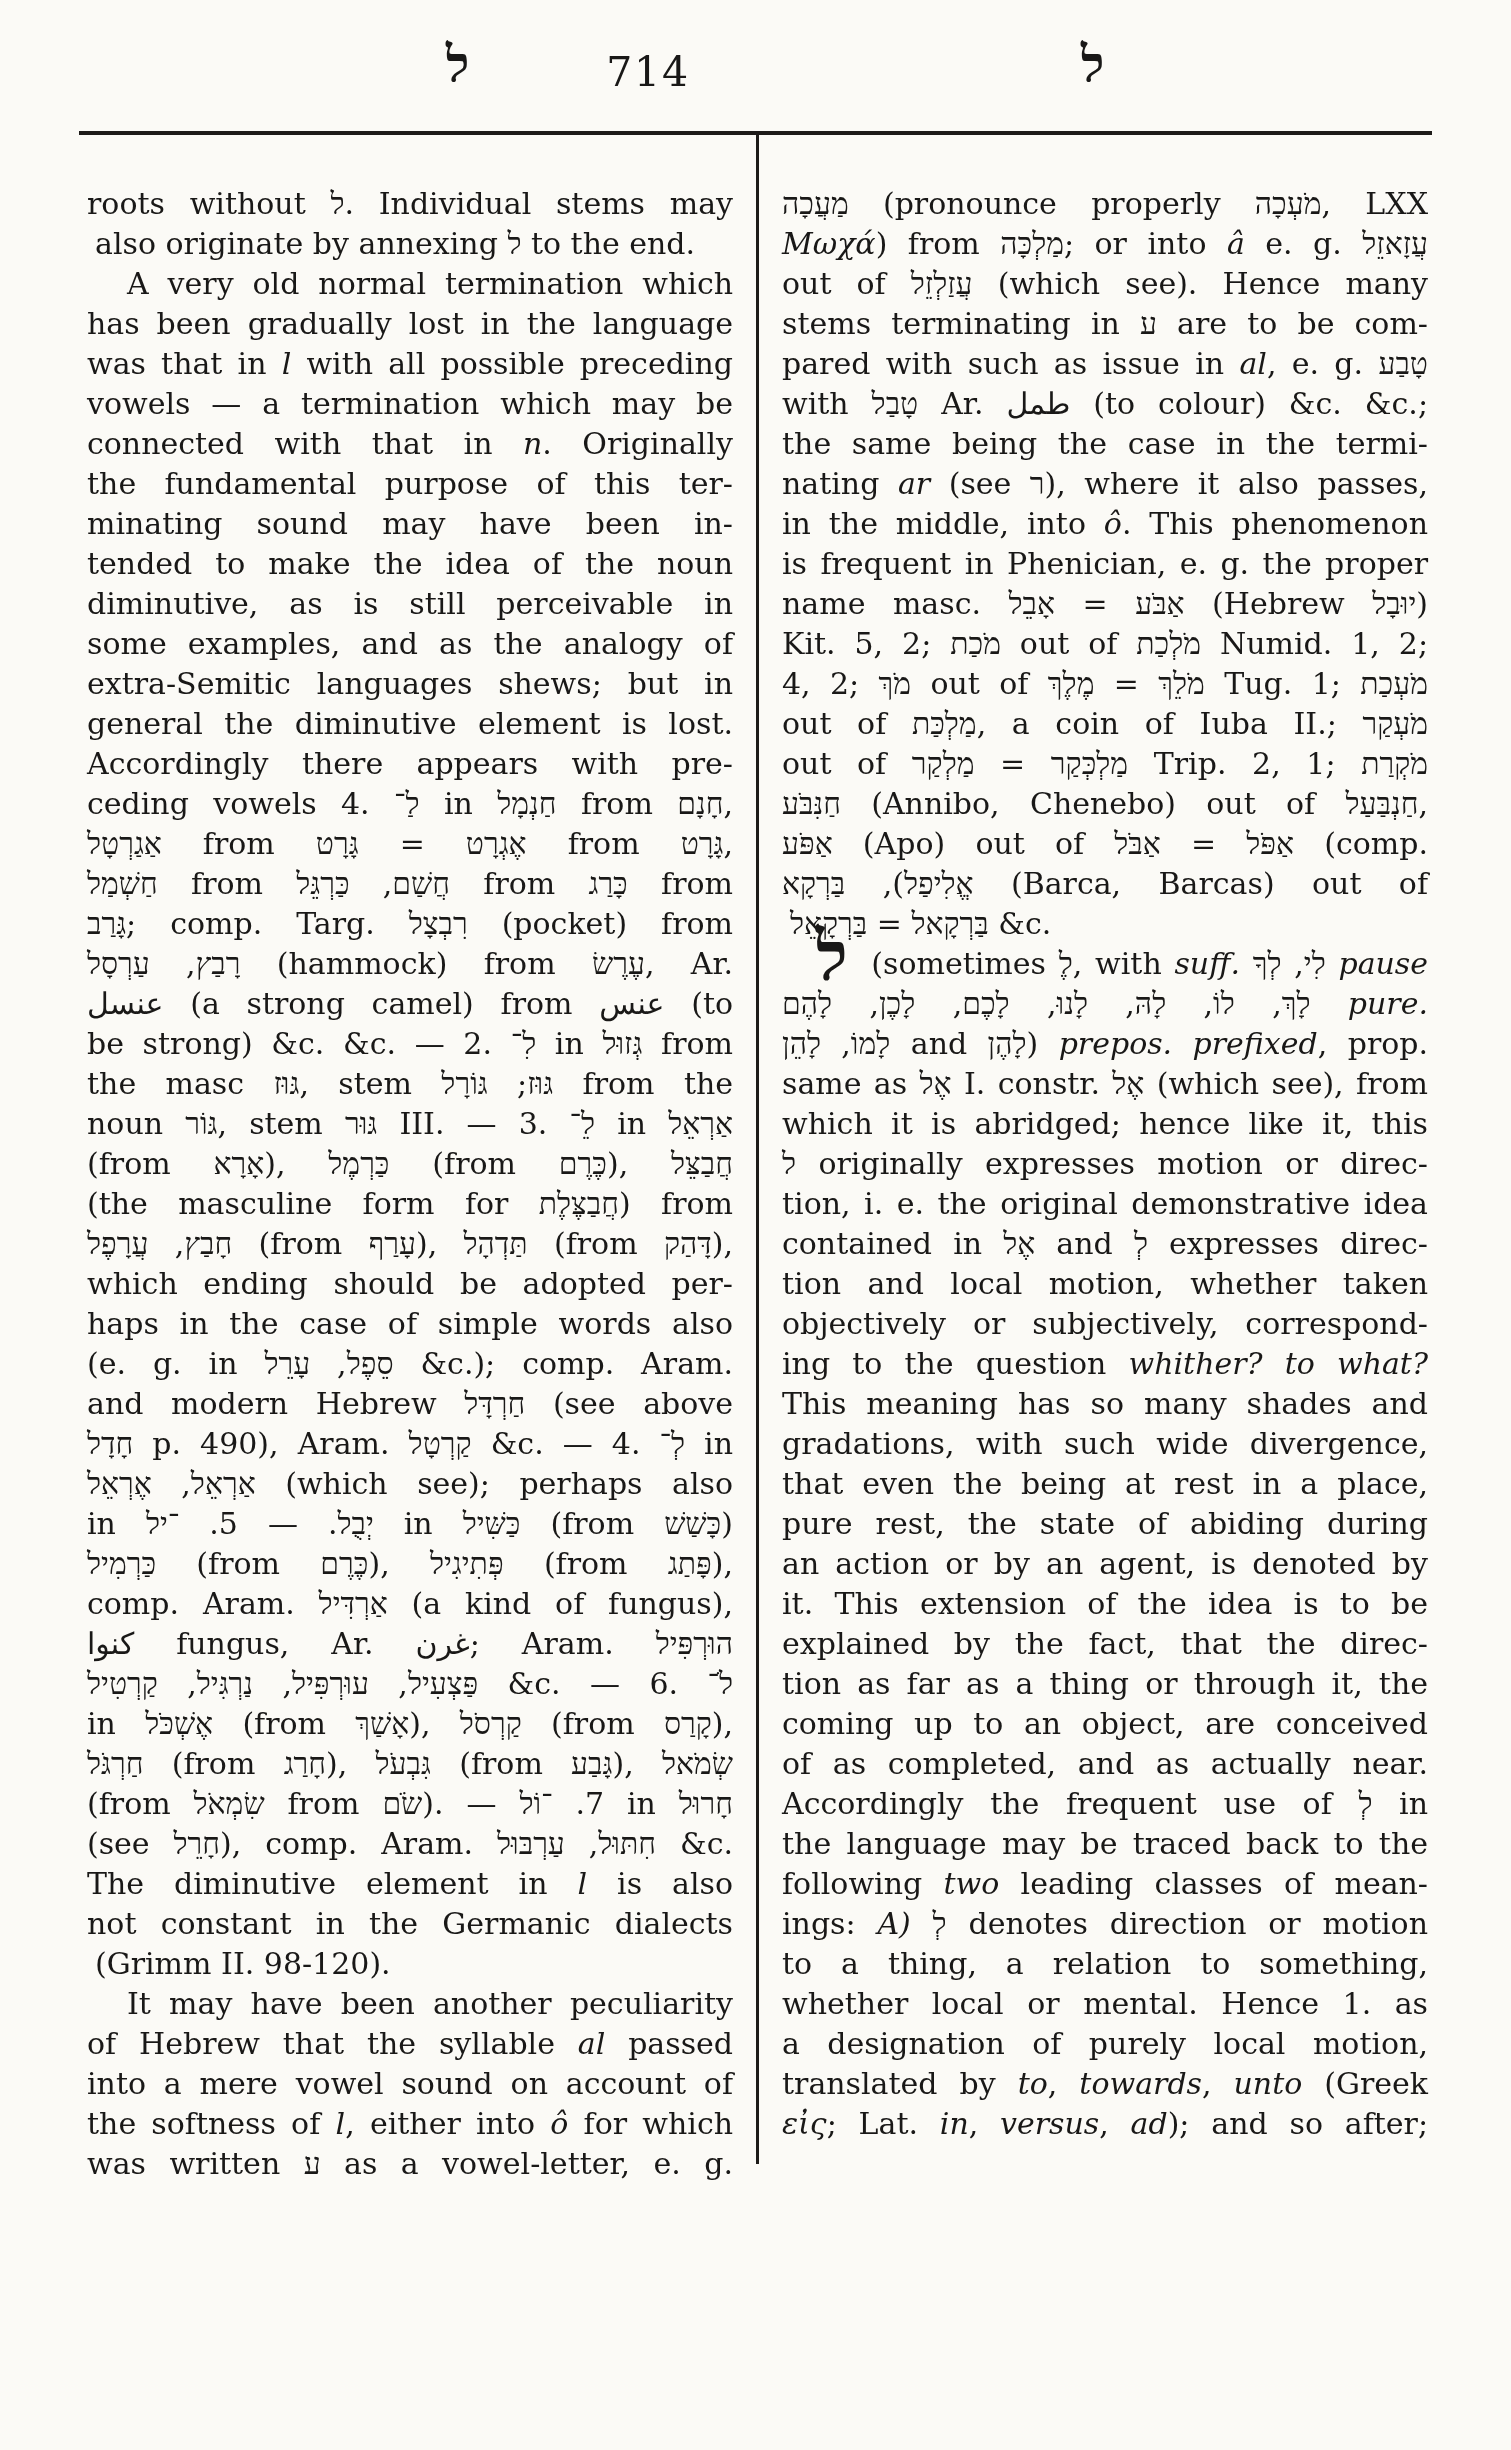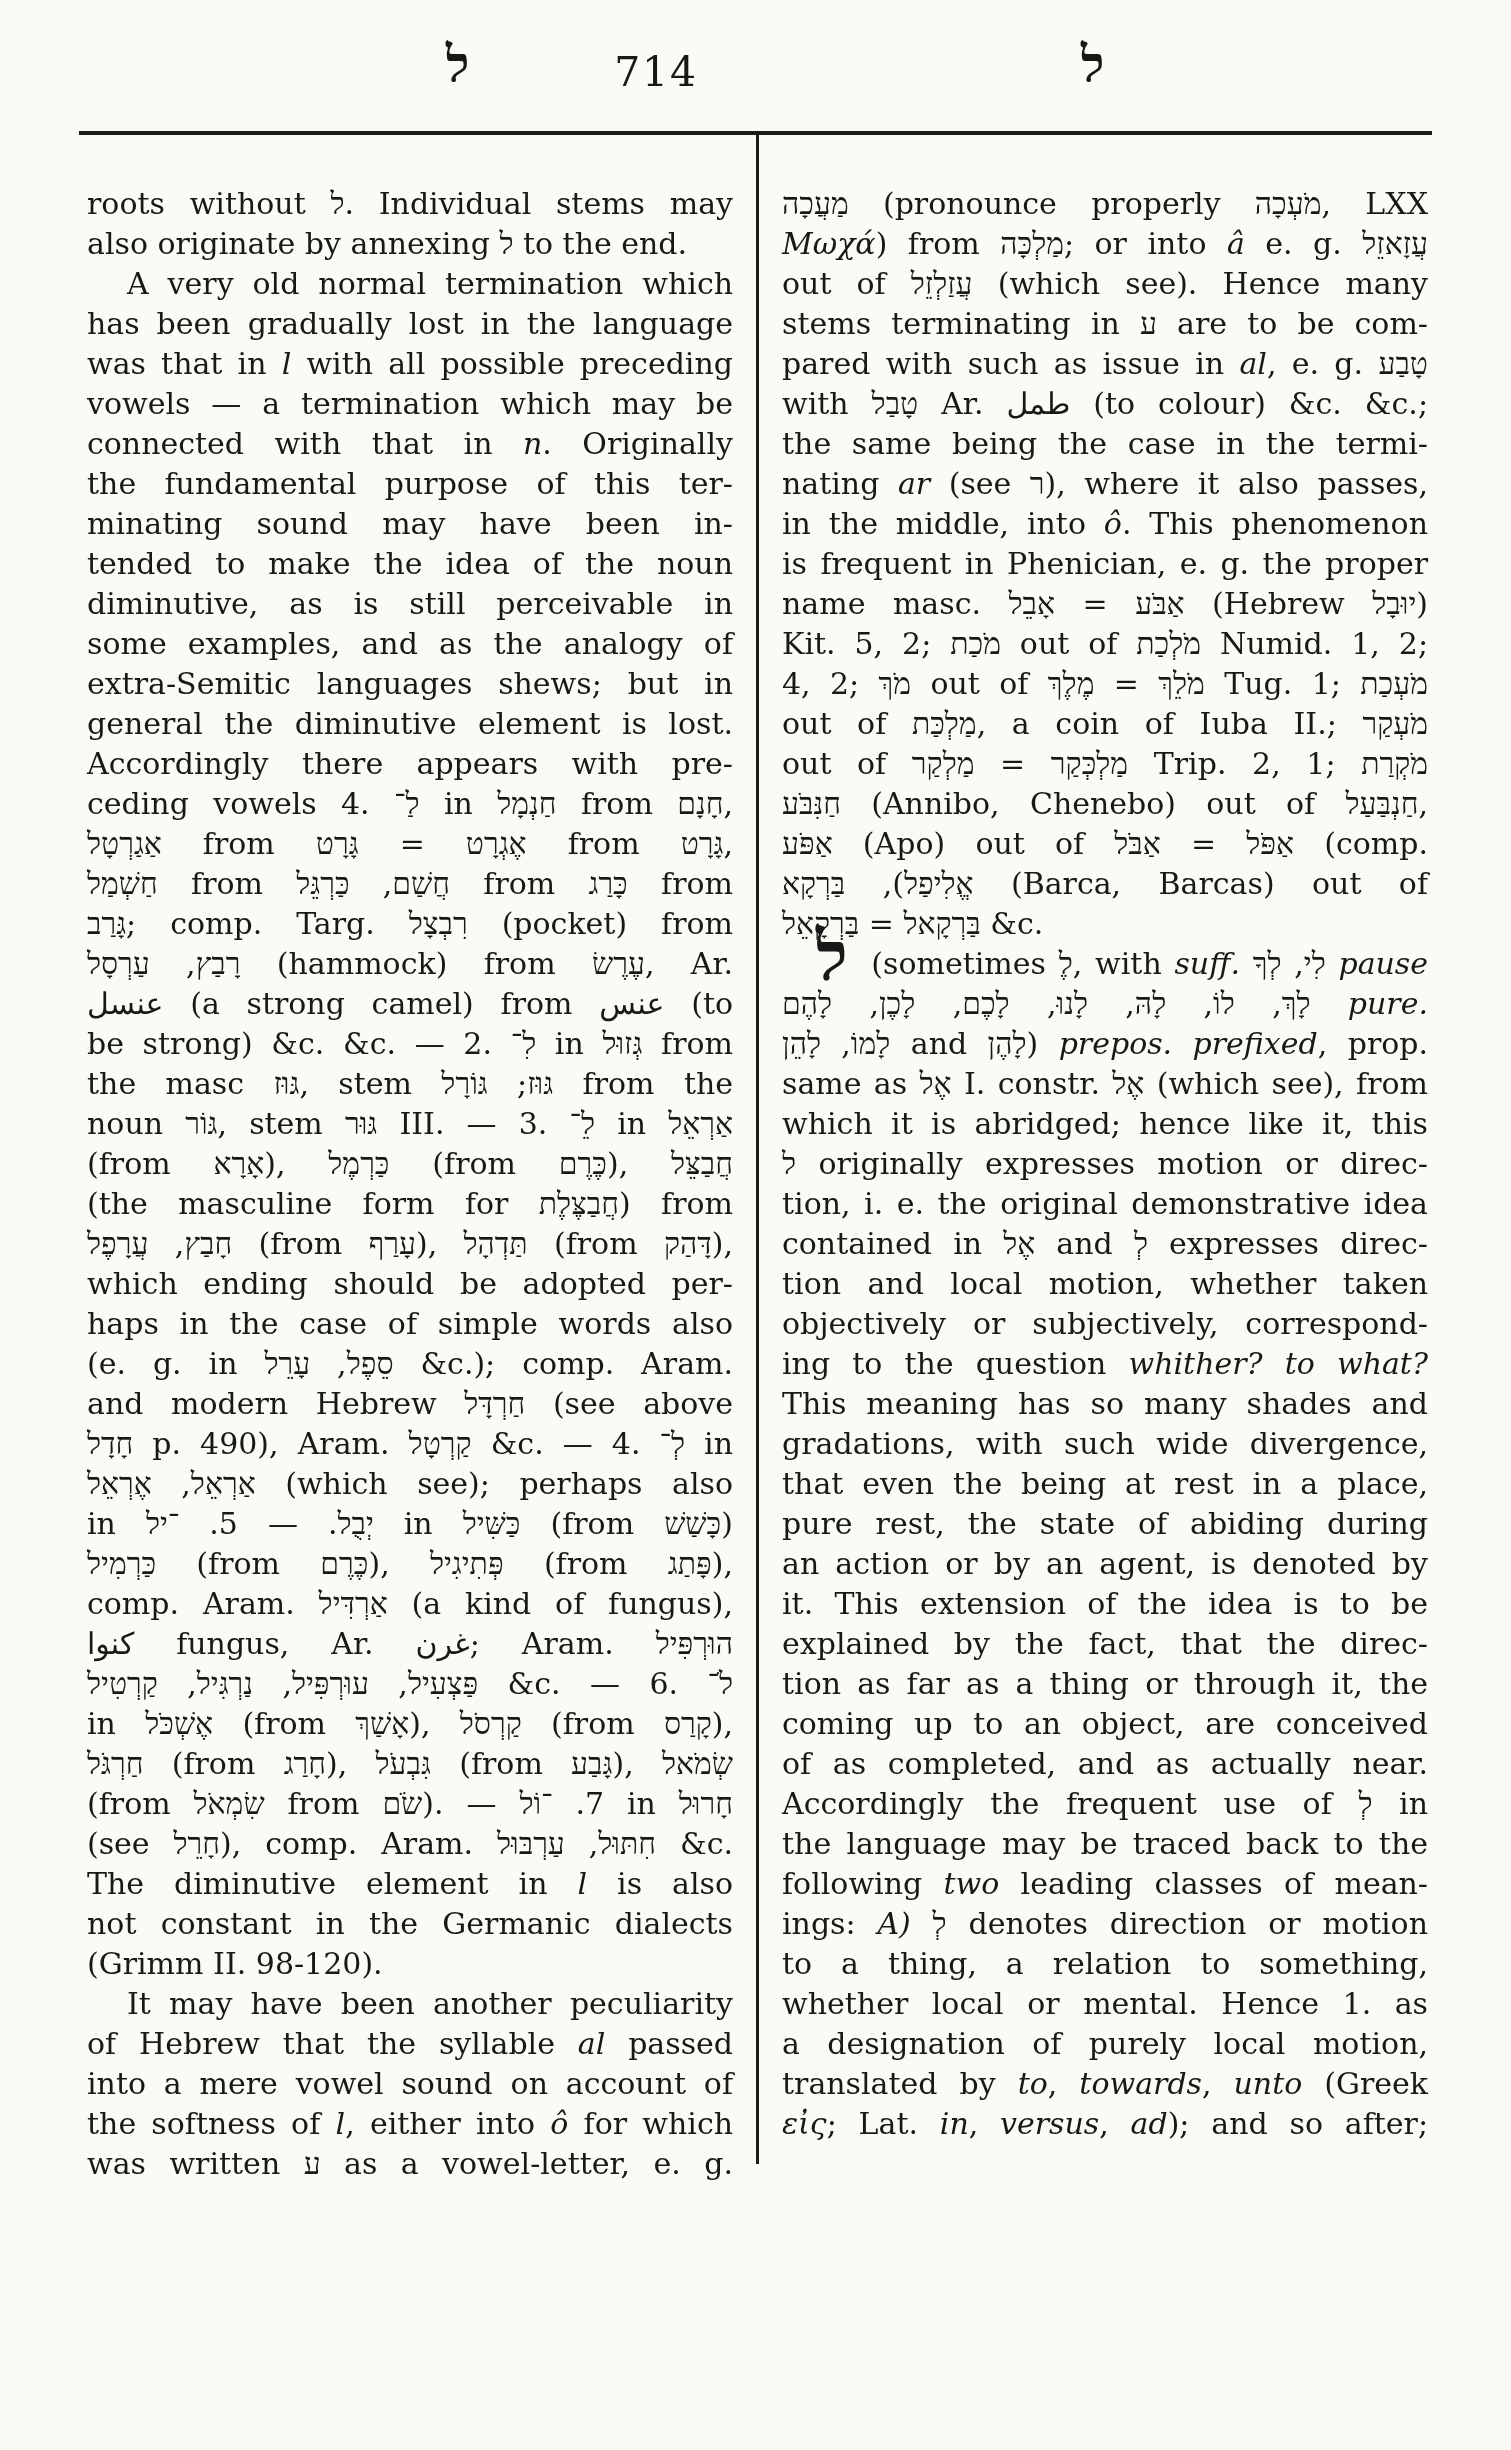--- a/index.html
+++ b/index.html
@@ -23,21 +23,21 @@
     top: 40px;
     font-size: 50px;
     font-weight: 700;
     line-height: 1;
   }
   .hdr-letter.left  { left: 446px; }
   .hdr-letter.right { left: 1081px; }
   .page-number {
     position: absolute;
     top: 52px;
-    left: 12px;
+    left: 4px;
     width: 1288px;
     text-align: center;
     font-size: 41px;
     line-height: 1;
     letter-spacing: 1.8px;
   }
   .header-rule {
     position: absolute;
     top: 131px;
     left: 79px;
@@ -64,20 +64,21 @@
     height: 40px;
     line-height: 40px;
     font-size: 30px;
     white-space: normal;
     text-align: justify;
     text-align-last: justify;
     overflow: visible;
   }
   .line.end {
     text-align-last: left;
+    margin-left: 8px;
   }
   .line.indent {
     text-indent: 40px;
   }
   .line i { font-style: italic; }
   .biginit {
     display: inline;
     font-size: 68px;
     line-height: 0;
     font-weight: 600;

